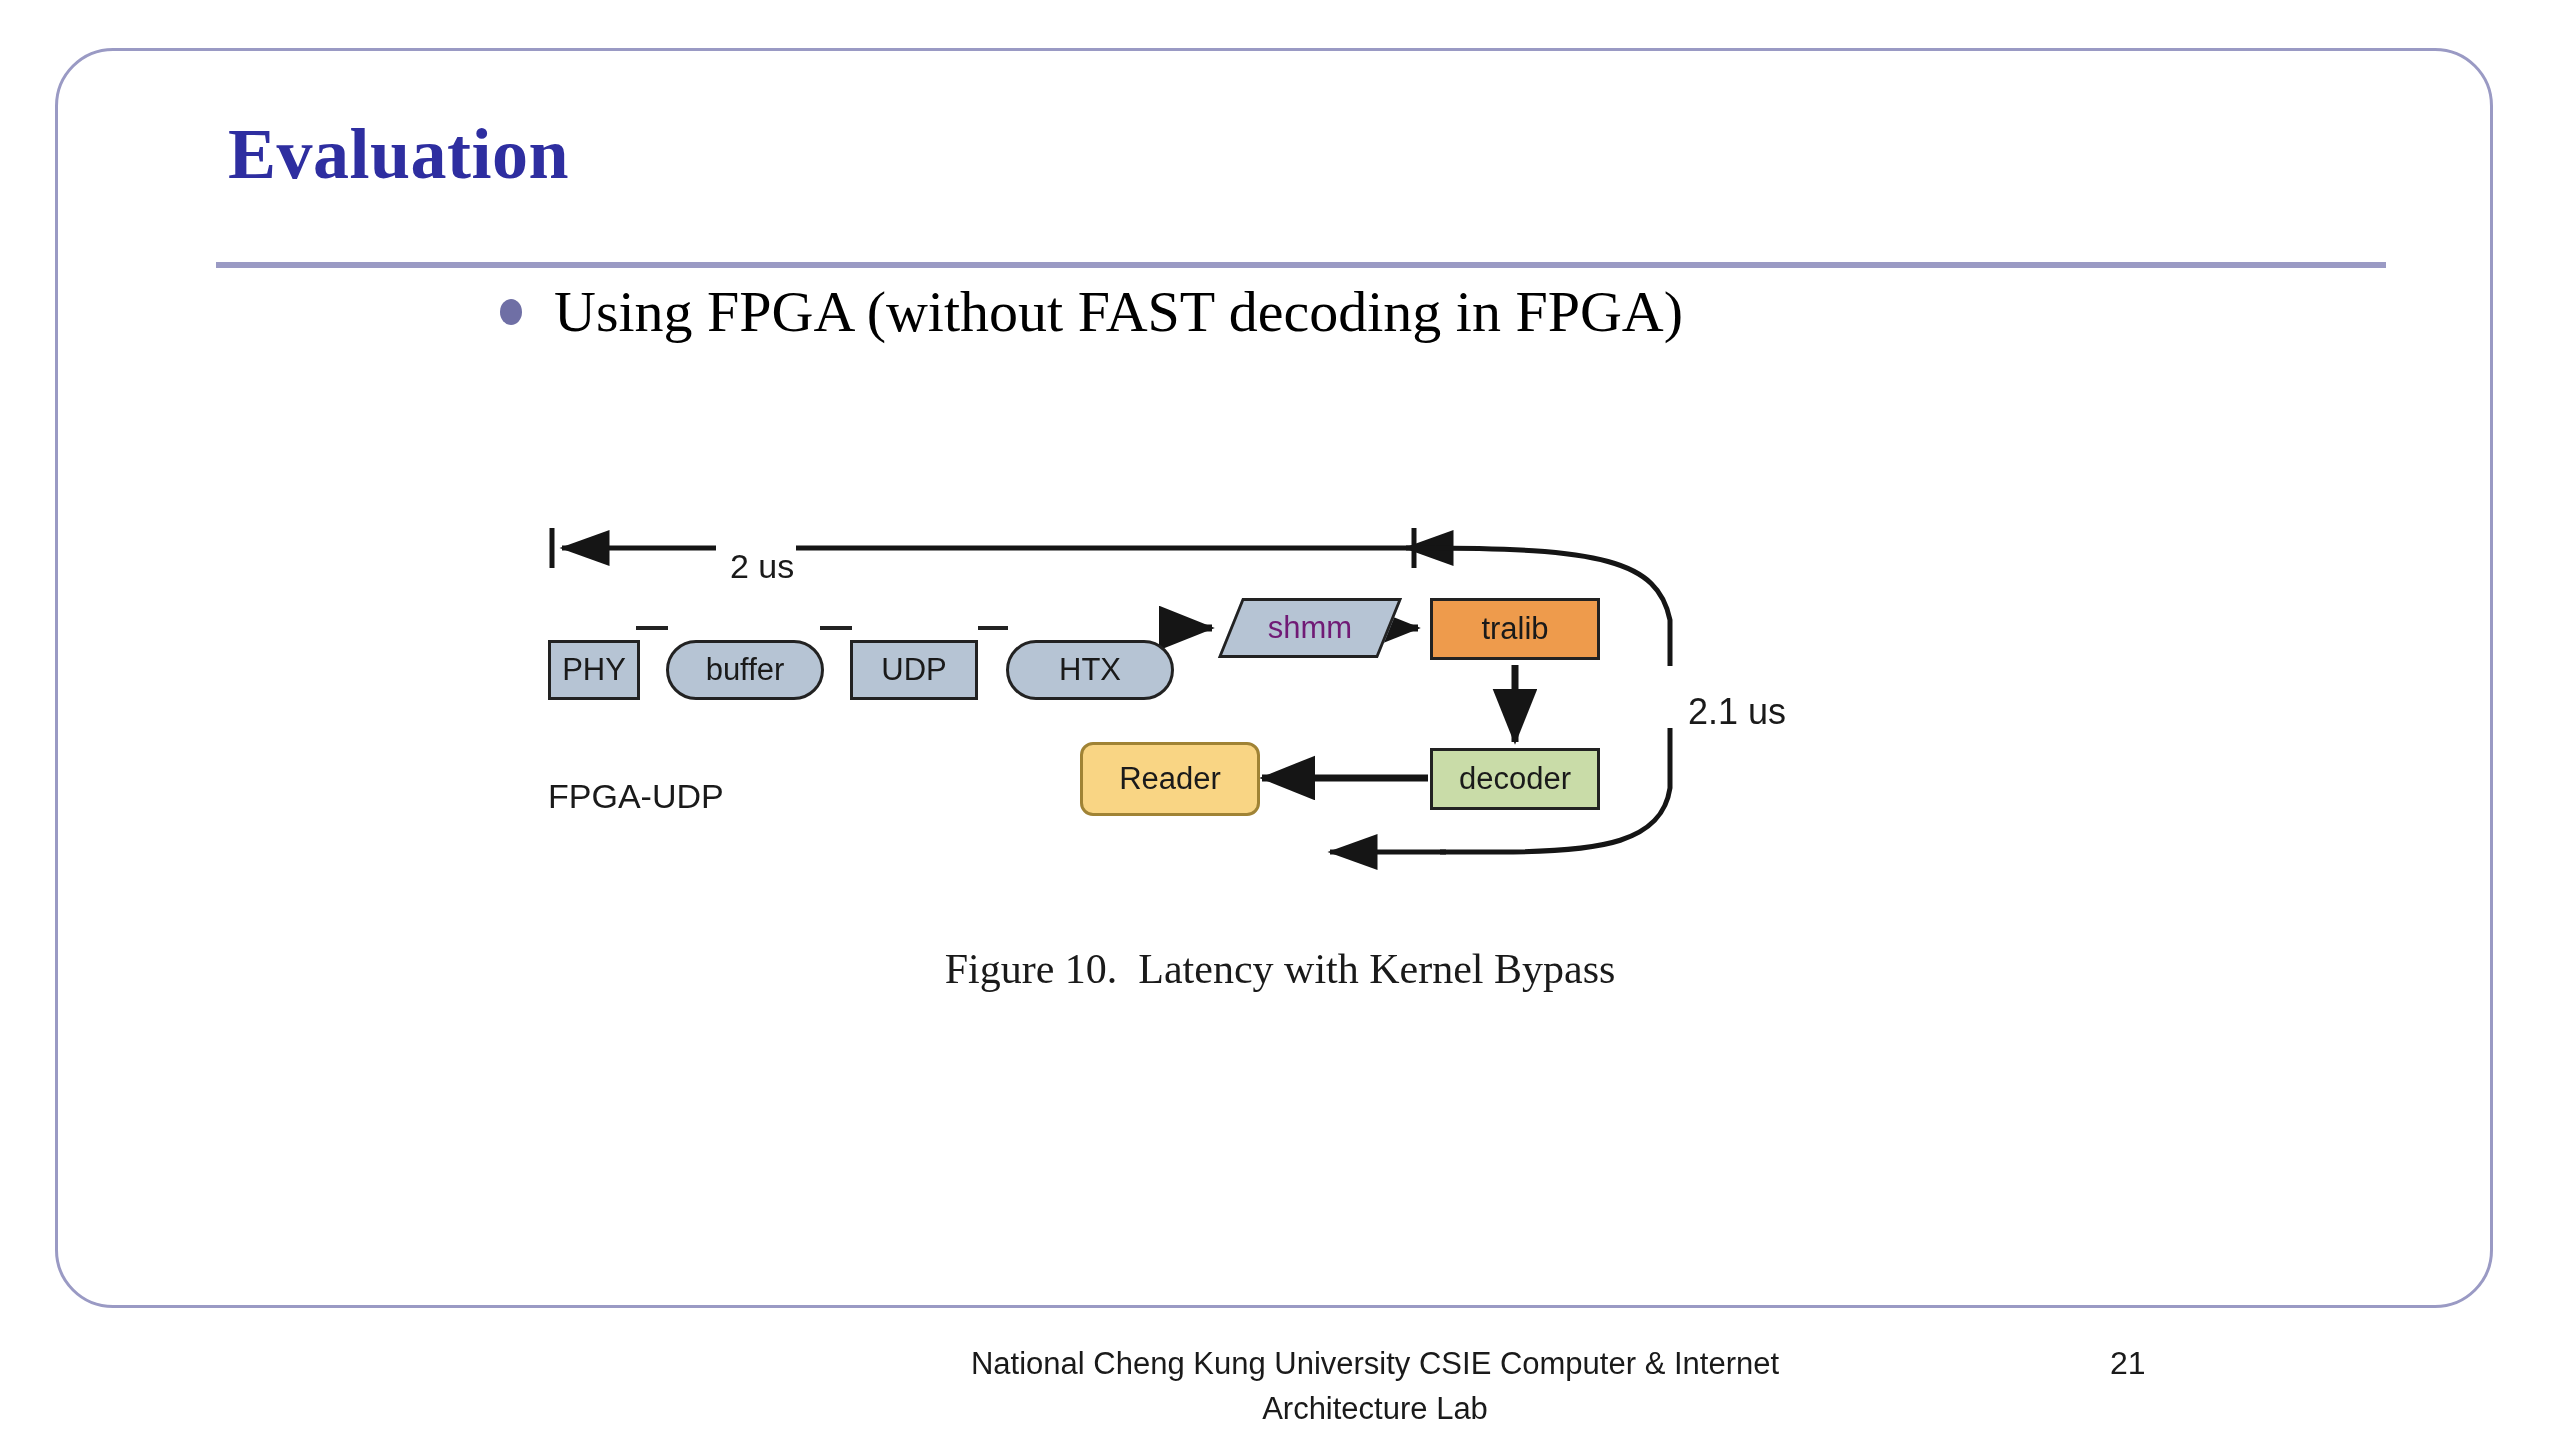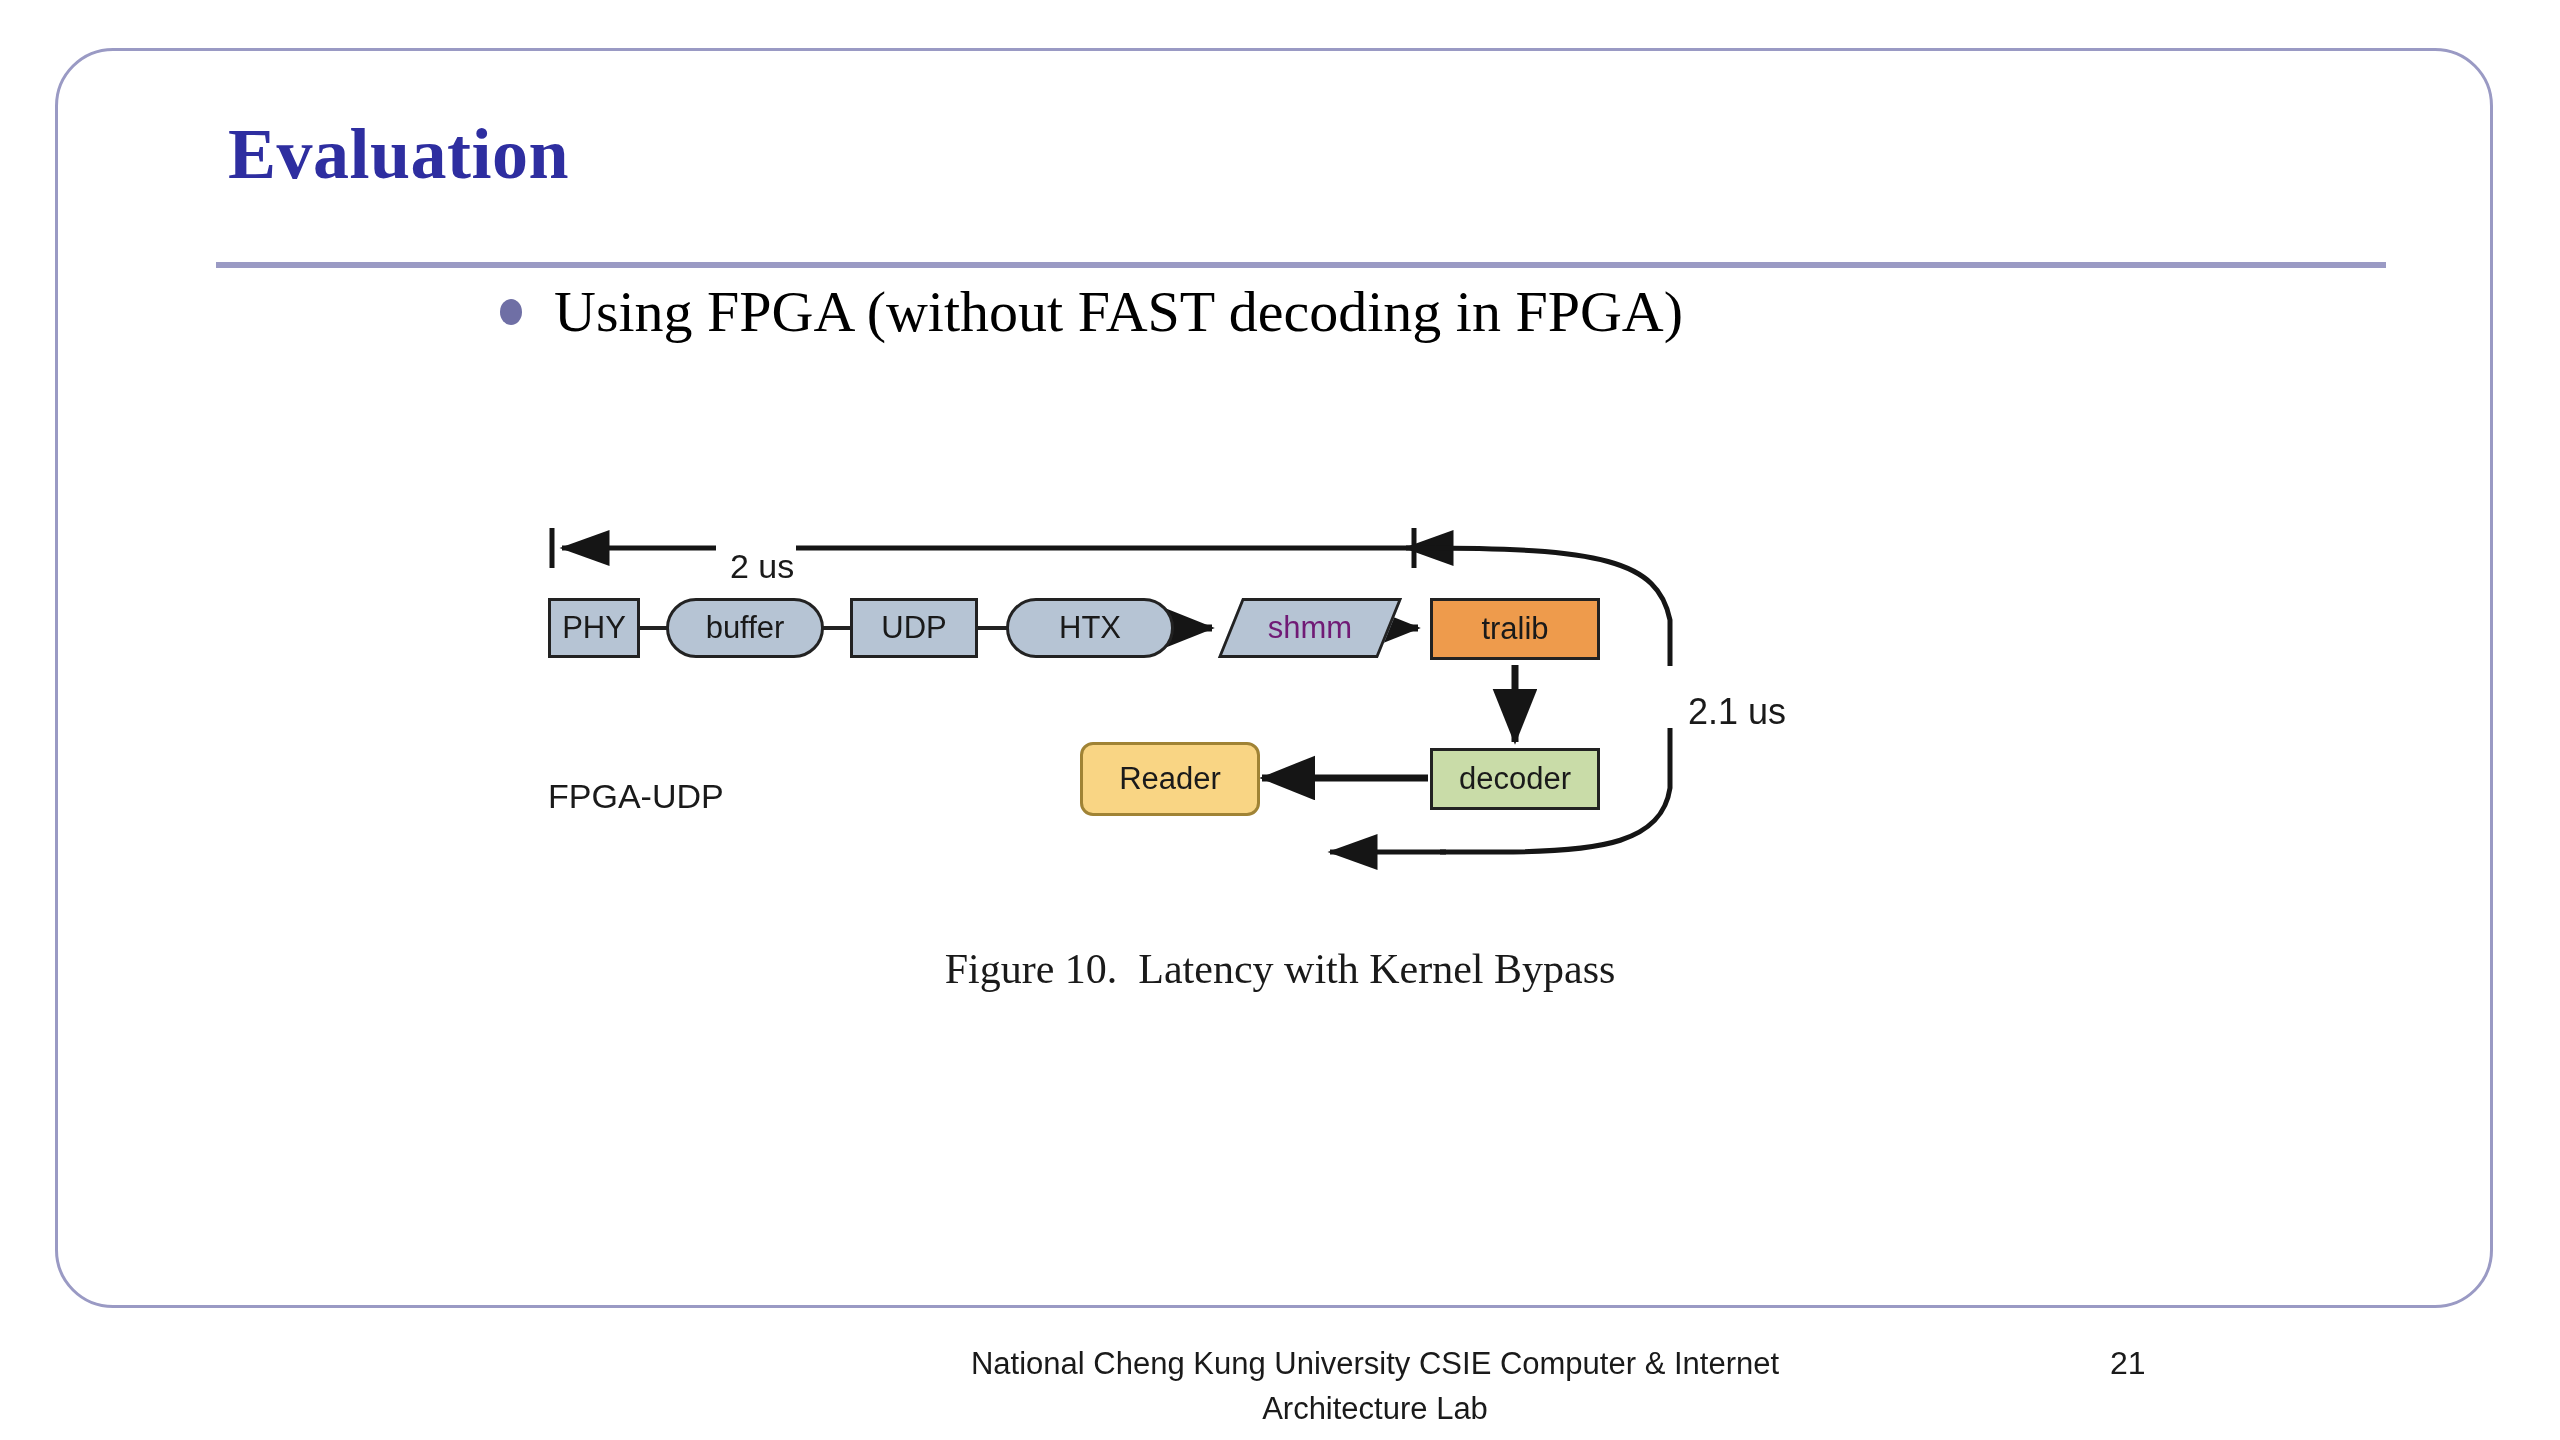--- a/index.html
+++ b/index.html
@@ -104,21 +104,21 @@
     justify-content: center;
     font-family: "Liberation Sans", sans-serif;
     font-size: 31px;
     color: #1a1a1a;
     border: 3px solid #222222;
     white-space: nowrap;
   }
   .node.rect      { border-radius: 0; }
   .node.stadium   { border-radius: 999px; }
   .node.roundrect { border-radius: 13px; }
-  .node.fill-blue   { background: #b6c4d4; }
+  .node.fill-blue   { background: #b6c4d4; margin-top: 42px; }
   .node.fill-orange { background: #ee9b4c; }
   .node.fill-green  { background: #c9dca8; }
   .node.fill-yellow { background: #f9d584; border-color: #a08335; }
 
   .node-shmm {
     position: absolute;
     box-sizing: border-box;
     transform: skewX(-22deg);
     background: #b6c4d4;
     border: 3px solid #222222;

